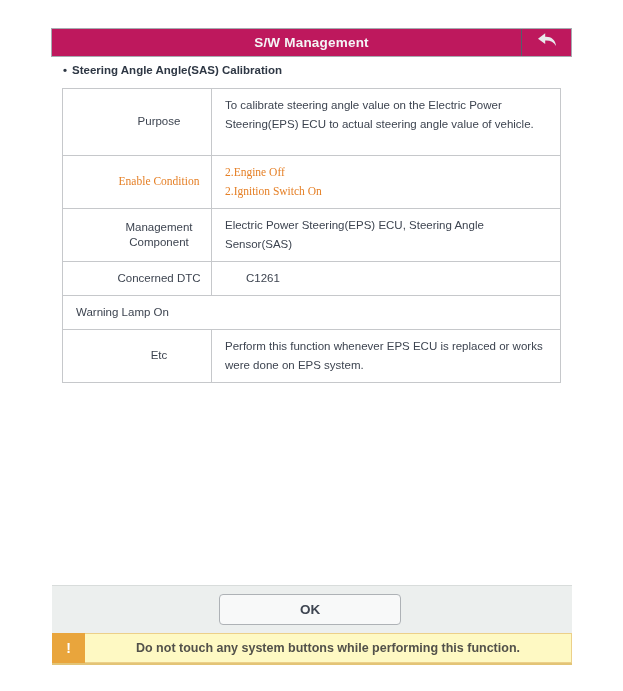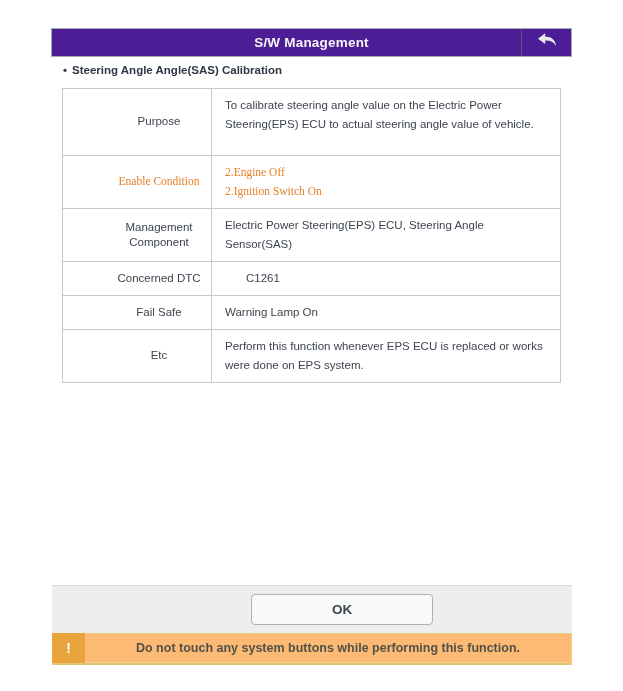--- a/index.html
+++ b/index.html
@@ -14,21 +14,21 @@
     height: 691px;
     background: #ffffff;
     overflow: hidden;
   }
 
   
   .header {
     position: absolute;
     left: 51px; top: 28px;
     width: 521px; height: 29px;
-    background: #4c1d95;
+    background: #be185d;
     border: 1px solid #a6abb1;
     box-sizing: border-box;
     display: flex;
     align-items: stretch;
   }
   .header-title {
     position: absolute;
     left: 0; right: 0; top: 0; bottom: 0;
     display: flex;
     align-items: center;
@@ -120,21 +120,20 @@
     border: 1px solid #aeb2b6;
     border-radius: 4px;
     box-sizing: border-box;
     display: flex;
     align-items: center;
     justify-content: center;
     font-size: 13.5px;
     font-weight: bold;
     color: #3f4652;
     cursor: pointer;
-    margin-left: 32px;
   }
 
   
   .warning-bar {
     position: absolute;
     left: 52px; top: 633px;
     width: 520px; height: 30px;
     display: flex;
     box-shadow: 0 2px 0 #e3c476;
   }
@@ -143,21 +142,21 @@
     background: #e9a53c;
     color: #ffffff;
     font-weight: bold;
     font-size: 14px;
     display: flex;
     align-items: center;
     justify-content: center;
   }
   .warning-msg {
     flex: 1;
-    background: #fdba74;
+    background: #fef9c3;
     border: 1px solid #ecd089;
     border-left: none;
     box-sizing: border-box;
     display: flex;
     align-items: center;
     justify-content: center;
     font-size: 12.5px;
     font-weight: bold;
     color: #52514a;
   }
@@ -216,23 +215,20 @@
     <div class="row r4">
       <div class="cell-label">
         <span>Concerned DTC</span>
       </div>
       <div class="cell-value">
         <span>C1261</span>
       </div>
     </div>
 
     <div class="row r5">
-      <div class="cell-label">
-        <span>Fail Safe</span>
-      </div>
       <div class="cell-value">
         <span>Warning Lamp On</span>
       </div>
     </div>
 
     <div class="row r6">
       <div class="cell-label">
         <span>Etc</span>
       </div>
       <div class="cell-value">

